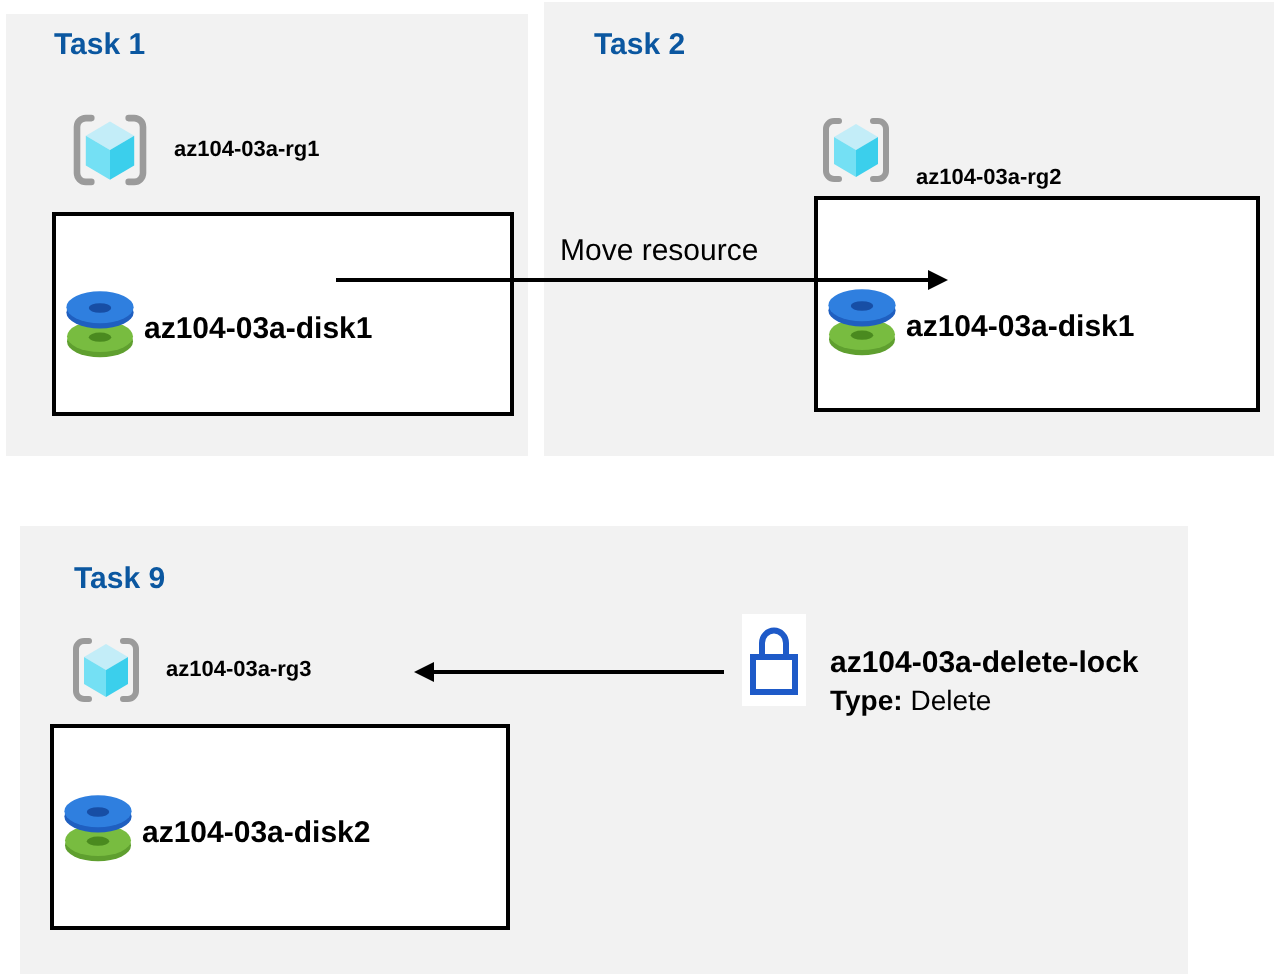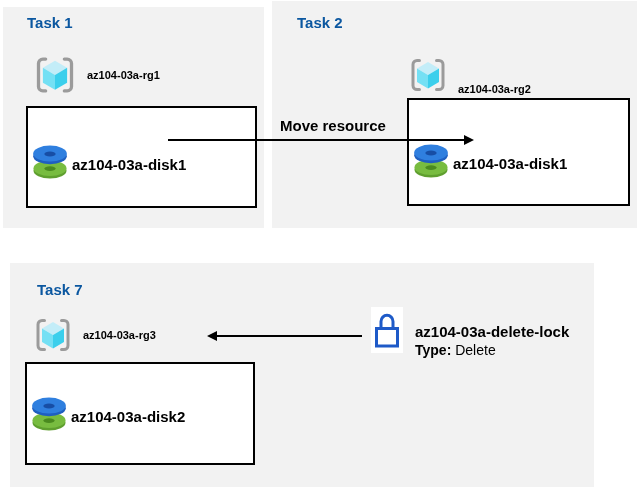--- a/index.html
+++ b/index.html
@@ -29,21 +29,21 @@
   #task3-box{left:15px;top:99px;width:230px;height:103px;}
   .disk-label{font-size:15px;font-weight:700;color:var(--text);margin-top:5px;white-space:nowrap;}
 
   .arrow-line{position:absolute;height:1.5px;background:var(--arrow);}
   #move-line{left:168px;top:139px;width:296px;}
   #lock-line{left:217px;top:335px;width:145px;}
   .arrow-head{position:absolute;width:0;height:0;border-top:5px solid transparent;border-bottom:5px solid transparent;}
   #move-head{left:464px;top:135px;border-left:10px solid var(--arrow);}
   #lock-head{left:207px;top:331px;border-right:10px solid var(--arrow);}
 
-  #move-label{position:absolute;left:280px;top:117px;font-size:15px;font-weight:700;color:var(--text);white-space:nowrap;text-align:right;}
+  #move-label{position:absolute;left:280px;top:117px;font-size:15px;font-weight:400;color:var(--text);white-space:nowrap;text-align:right;}
 
   #lock-badge{position:absolute;left:371px;top:307px;width:32px;height:46px;background:var(--lock-bg);
     display:flex;align-items:center;justify-content:center;}
   #lock-text{position:absolute;left:415px;top:322px;}
   #lock-name{font-size:15px;font-weight:700;color:var(--text);line-height:19px;white-space:nowrap;}
   #lock-type{font-size:14px;color:var(--text);line-height:18px;white-space:nowrap;}
   #lock-type .b{font-weight:700;}
 
   .icon{display:block;}
 </style>
@@ -100,21 +100,21 @@
         <ellipse cx="22" cy="25.6" rx="5.6" ry="2.3" style="fill:var(--disk-green-hole)"></ellipse>
         <ellipse cx="22" cy="13.2" rx="16.8" ry="8" style="fill:var(--disk-blue-dark)"></ellipse>
         <ellipse cx="22" cy="10.6" rx="16.8" ry="8" style="fill:var(--disk-blue)"></ellipse>
         <ellipse cx="22" cy="11" rx="5.6" ry="2.4" style="fill:var(--disk-blue-hole)"></ellipse>
       </svg>
       <span class="disk-label">az104-03a-disk1</span>
     </div>
   </section>
 
   <section class="panel" id="task3-panel">
-    <div class="panel-title" id="task3-title">Task 7</div>
+    <div class="panel-title" id="task3-title">Task 9</div>
 
     <div class="rg-row" id="task3-rg">
       <svg class="icon" width="40" height="40" viewBox="0 0 40 40">
         <path d="M11.5 5.5 H9 a4 4 0 0 0 -4 4 V30.5 a4 4 0 0 0 4 4 h2.5" fill="none" style="stroke:var(--bracket-gray)" stroke-width="3" stroke-linecap="round"></path>
         <path d="M28.5 5.5 H31 a4 4 0 0 1 4 4 V30.5 a4 4 0 0 1 -4 4 h-2.5" fill="none" style="stroke:var(--bracket-gray)" stroke-width="3" stroke-linecap="round"></path>
         <polygon points="20,7 31,13.5 20,20 9,13.5" style="fill:var(--cube-top)"></polygon>
         <polygon points="9,13.5 20,20 20,33.5 9,27" style="fill:var(--cube-left)"></polygon>
         <polygon points="31,13.5 20,20 20,33.5 31,27" style="fill:var(--cube-right)"></polygon>
       </svg>
       <span class="rg-label">az104-03a-rg3</span>

